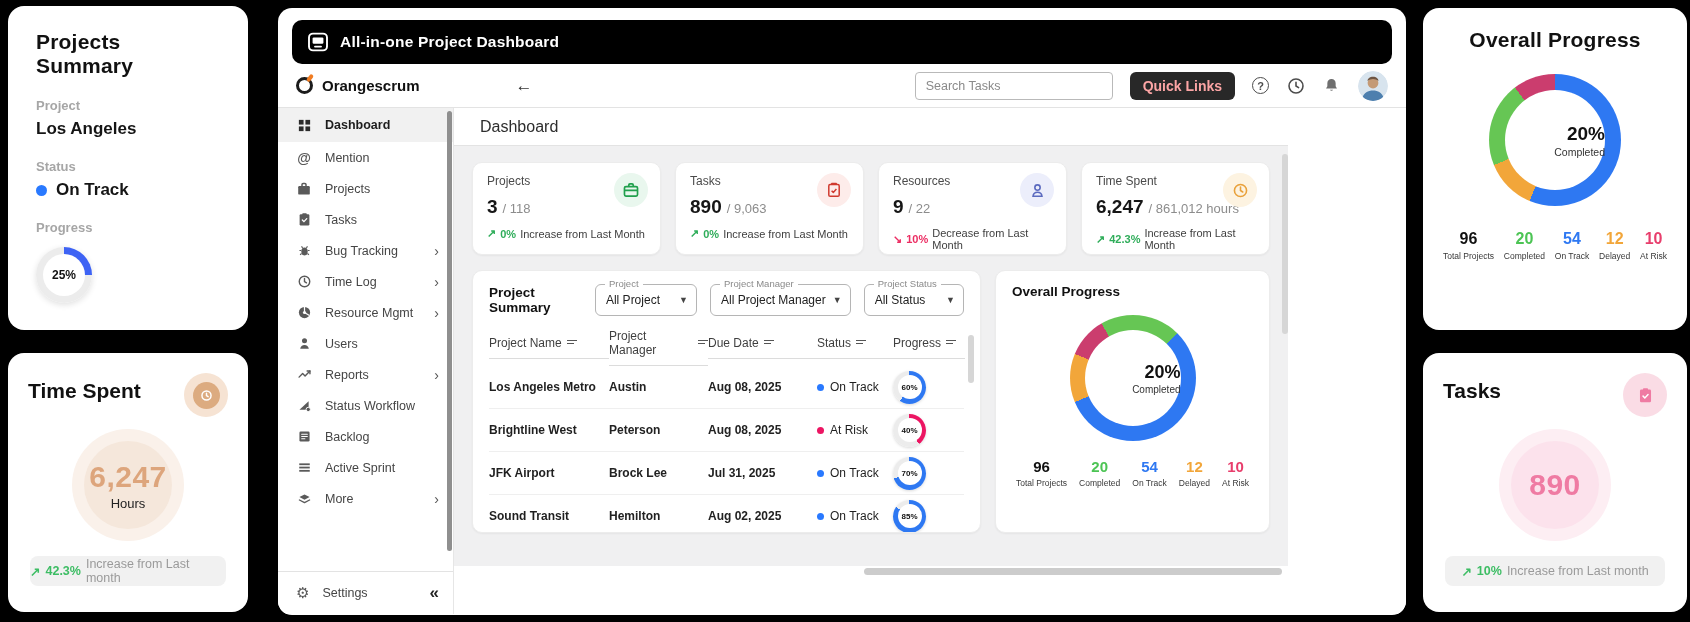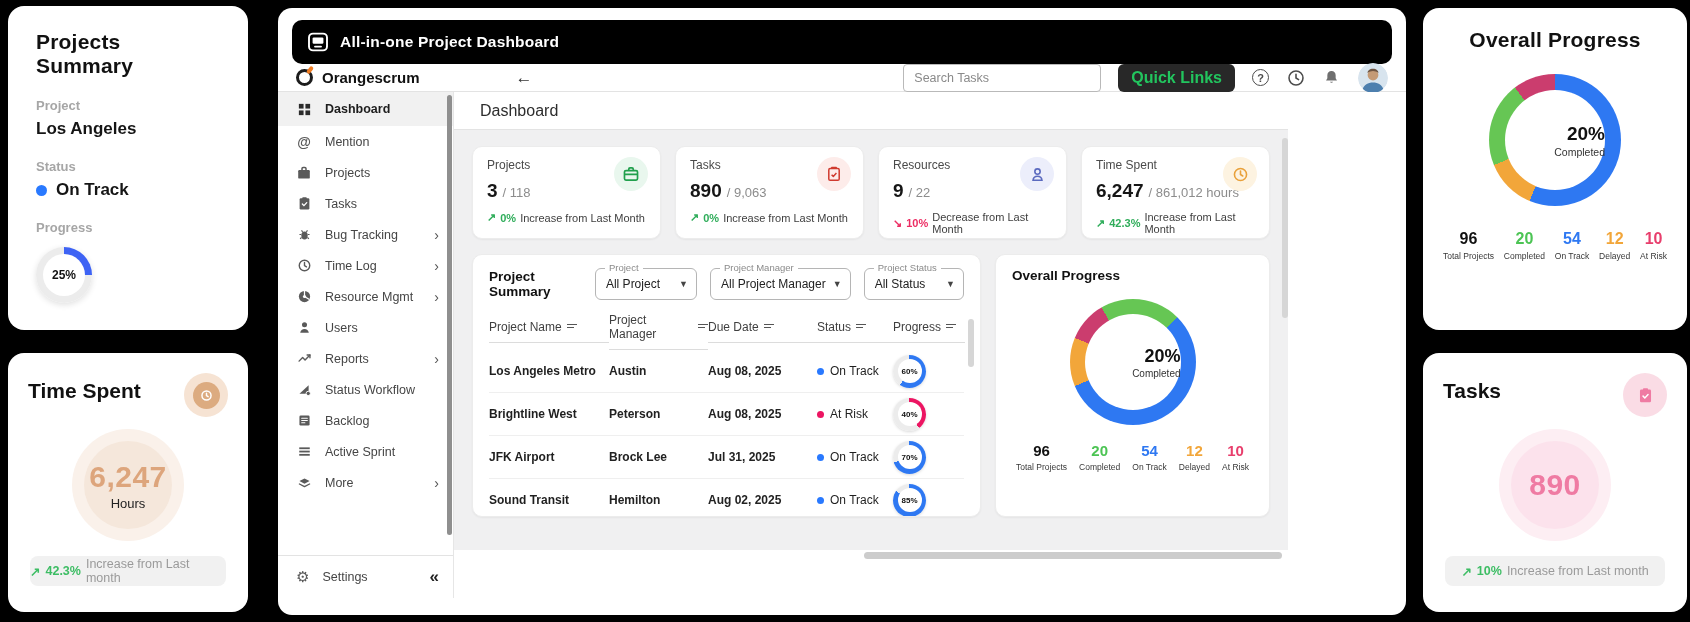--- a/index.html
+++ b/index.html
@@ -24,30 +24,30 @@
   .big-circle{width:112px;height:112px;border-radius:50%;margin:12px auto 0;display:flex;align-items:center;justify-content:center;}
   .big-circle .inner-circle{width:88px;height:88px;border-radius:50%;display:flex;flex-direction:column;align-items:center;justify-content:center;}
   .big-num{font-size:30px;font-weight:600;letter-spacing:.5px;}
   .big-unit{font-size:13px;color:#222;margin-top:2px;}
   .delta-pill{margin:15px 2px 0;height:30px;background:#f1f1f1;border-radius:8px;display:flex;align-items:center;justify-content:center;gap:5px;font-size:12.5px;color:#9a9a9a;}
   .delta-pill b{font-weight:bold;}
   
   #window{left:278px;top:8px;width:1128px;height:607px;border-radius:14px;overflow:hidden;}
   .titlebar{margin:12px 14px 0;height:44px;background:#000;border-radius:10px;display:flex;align-items:center;gap:11px;padding:12px 15px;color:#fff;box-sizing:border-box;}
   .titlebar-text{font-size:15.5px;font-weight:bold;letter-spacing:.2px;}
-  .app-header{height:28px;display:flex;align-items:center;padding:0 18px;border-bottom:1px solid #e3e3e3;box-sizing:border-box;}
+  .app-header{height:44px;display:flex;align-items:center;padding:0 18px;border-bottom:1px solid #e3e3e3;box-sizing:border-box;}
   .brand{display:flex;align-items:center;gap:9px;}
   .logo-o{width:17px;height:17px;border:3.4px solid #1c1c1c;border-radius:50%;position:relative;box-sizing:border-box;}
   .logo-o::after{content:"";position:absolute;top:-6px;right:-2px;width:4px;height:8px;border-radius:2px;background:#f07c22;transform:rotate(38deg);}
   .brand-name{font-size:15px;font-weight:bold;color:#111;}
   .collapse-arrow{margin-left:96px;font-size:17px;color:#333;cursor:pointer;}
   .header-right{margin-left:auto;display:flex;align-items:center;gap:17px;}
   .search-input{width:176px;height:26px;border:1px solid #b9b9b9;border-radius:4px;padding:0 10px;font-size:12.5px;font-family:"Liberation Sans",sans-serif;color:#333;outline:none;}
   .search-input::placeholder{color:#8a8a8a;}
-  .quick-links{height:28px;background:#282828;border:none;border-radius:6px;color:#22c55e;font-size:16px;font-weight:bold;padding:0 13px;font-family:"Liberation Sans",sans-serif;cursor:pointer;}
+  .quick-links{height:28px;background:#282828;border:none;border-radius:6px;color:#fca5a5;font-size:14px;font-weight:bold;padding:0 13px;font-family:"Liberation Sans",sans-serif;cursor:pointer;}
   .hicon{width:19px;height:19px;display:flex;align-items:center;justify-content:center;color:#4c4c4c;cursor:pointer;}
   .help-circle{width:17px;height:17px;border:1.6px solid #4c4c4c;border-radius:50%;display:flex;align-items:center;justify-content:center;font-size:11px;font-weight:bold;color:#4c4c4c;box-sizing:border-box;}
   .avatar{width:30px;height:30px;border-radius:50%;overflow:hidden;flex:0 0 auto;cursor:pointer;}
   .app-body{display:flex;height:506px;position:relative;}
   
   .sidebar{width:176px;flex:0 0 auto;position:relative;border-right:1px solid #e6e6e6;box-sizing:border-box;}
   .sb-scroll{position:absolute;right:1px;top:3px;width:5px;height:440px;background:#8f8f8f;border-radius:3px;}
   .si{height:31px;display:flex;align-items:center;gap:13px;padding:0 14px 0 18px;font-size:12.5px;color:#454545;cursor:pointer;}
   .si.active{height:34px;background:#f1f1f1;font-weight:bold;color:#1d1d1d;}
   .si .ic{width:16px;height:16px;display:flex;align-items:center;justify-content:center;color:#5a5a5a;flex:0 0 auto;}

